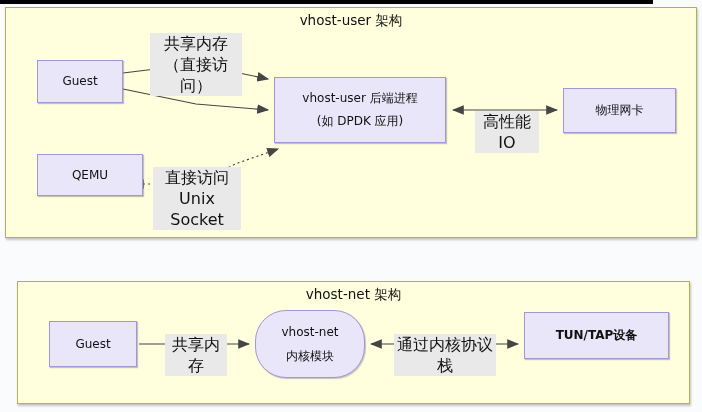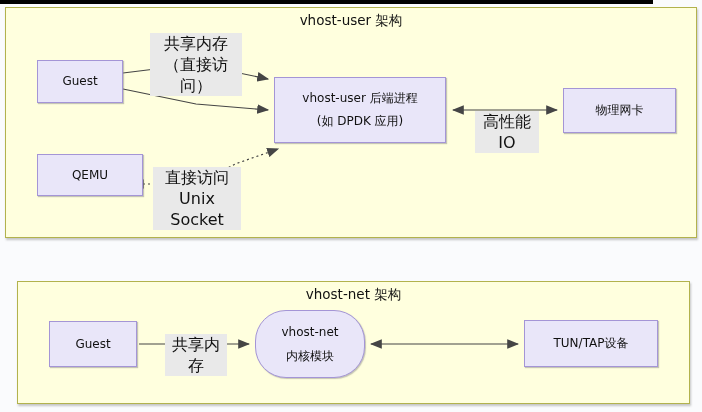--- a/index.html
+++ b/index.html
@@ -99,22 +99,25 @@
 
   <div class="node" style="left:49px;top:321px;width:88px;height:46px;">
     <span>Guest</span>
   </div>
 
   <div class="node" style="left:255px;top:310px;width:110px;height:68px;line-height:24px;border-radius:31px;">
     <span>vhost-net</span>
     <span>内核模块</span>
   </div>
 
-  <div class="node" style="left:524px;top:320px;width:134px;height:47px;">
+  <div class="node" style="left:524px;top:312px;width:145px;height:47px;font-weight:bold;">
     <span>TUN/TAP设备</span>
   </div>
 
   <div class="elabel" style="left:165px;top:334px;width:62px;">
     <span class="row">共享内存</span>
   </div>
 
+  <div class="elabel" style="left:394px;top:334px;width:102px;">
+    <span class="row">通过内核协议栈</span>
+  </div>
 
 </div>
 
 </body></html>

